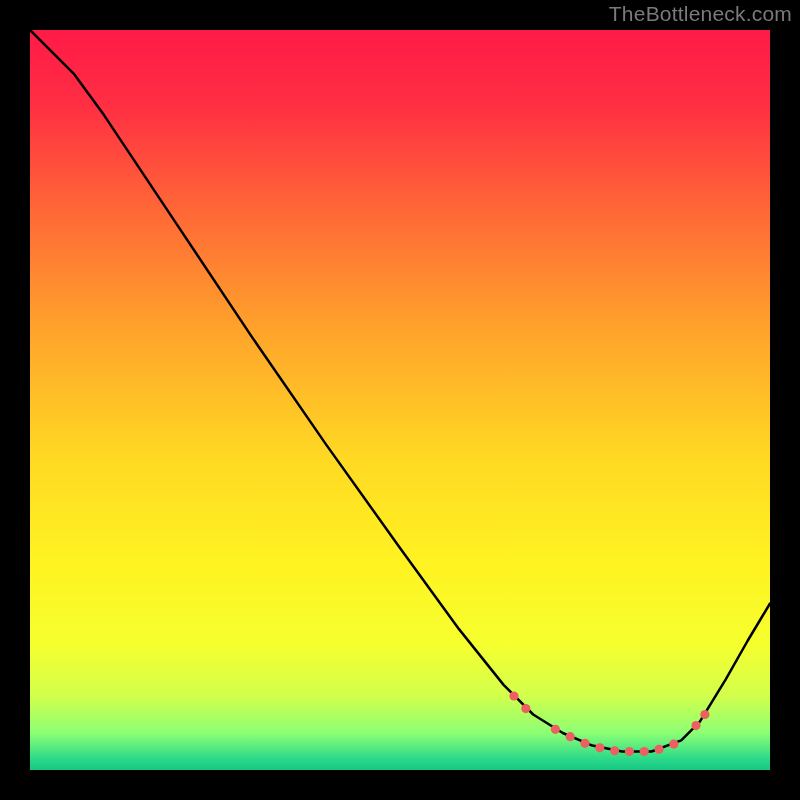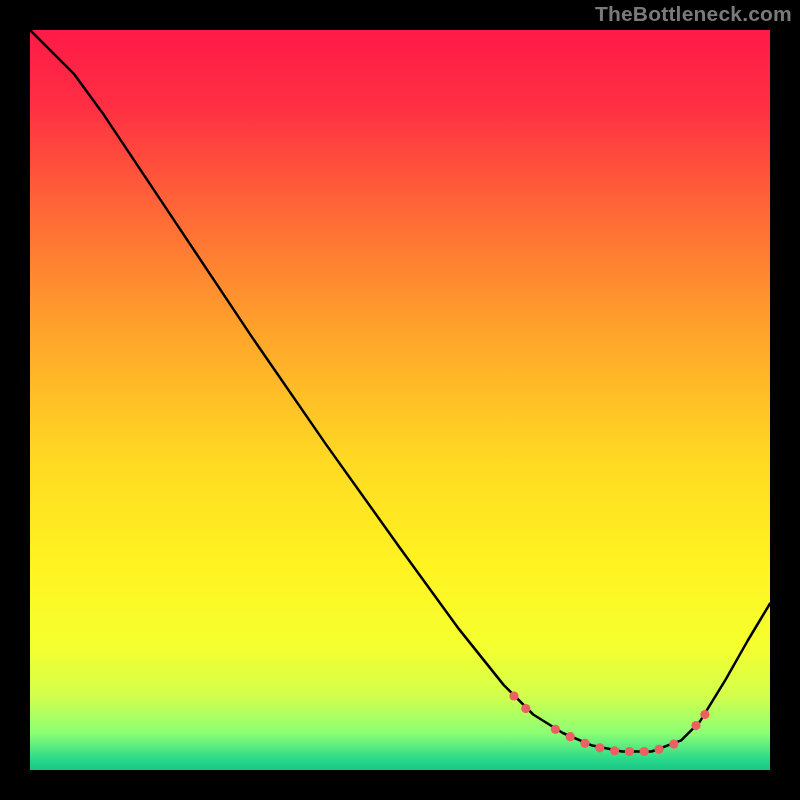--- a/index.html
+++ b/index.html
@@ -21,21 +21,21 @@
     left: 0;
     top: 0;
   }
   .watermark {
     position: absolute;
     top: 2px;
     right: 8px;
     color: #7a7a7a;
     font-family: Arial, Helvetica, sans-serif;
     font-size: 21px;
-    font-weight: 700;
+    font-weight: 400;
     letter-spacing: 0.2px;
   }
 </style>
 </head>
 <body>
 <div class="stage">
 
   <svg id="chart-svg" width="800" height="800" viewBox="0 0 800 800">
     <defs>
       <linearGradient id="bg-grad" x1="0" y1="0" x2="0" y2="1">

